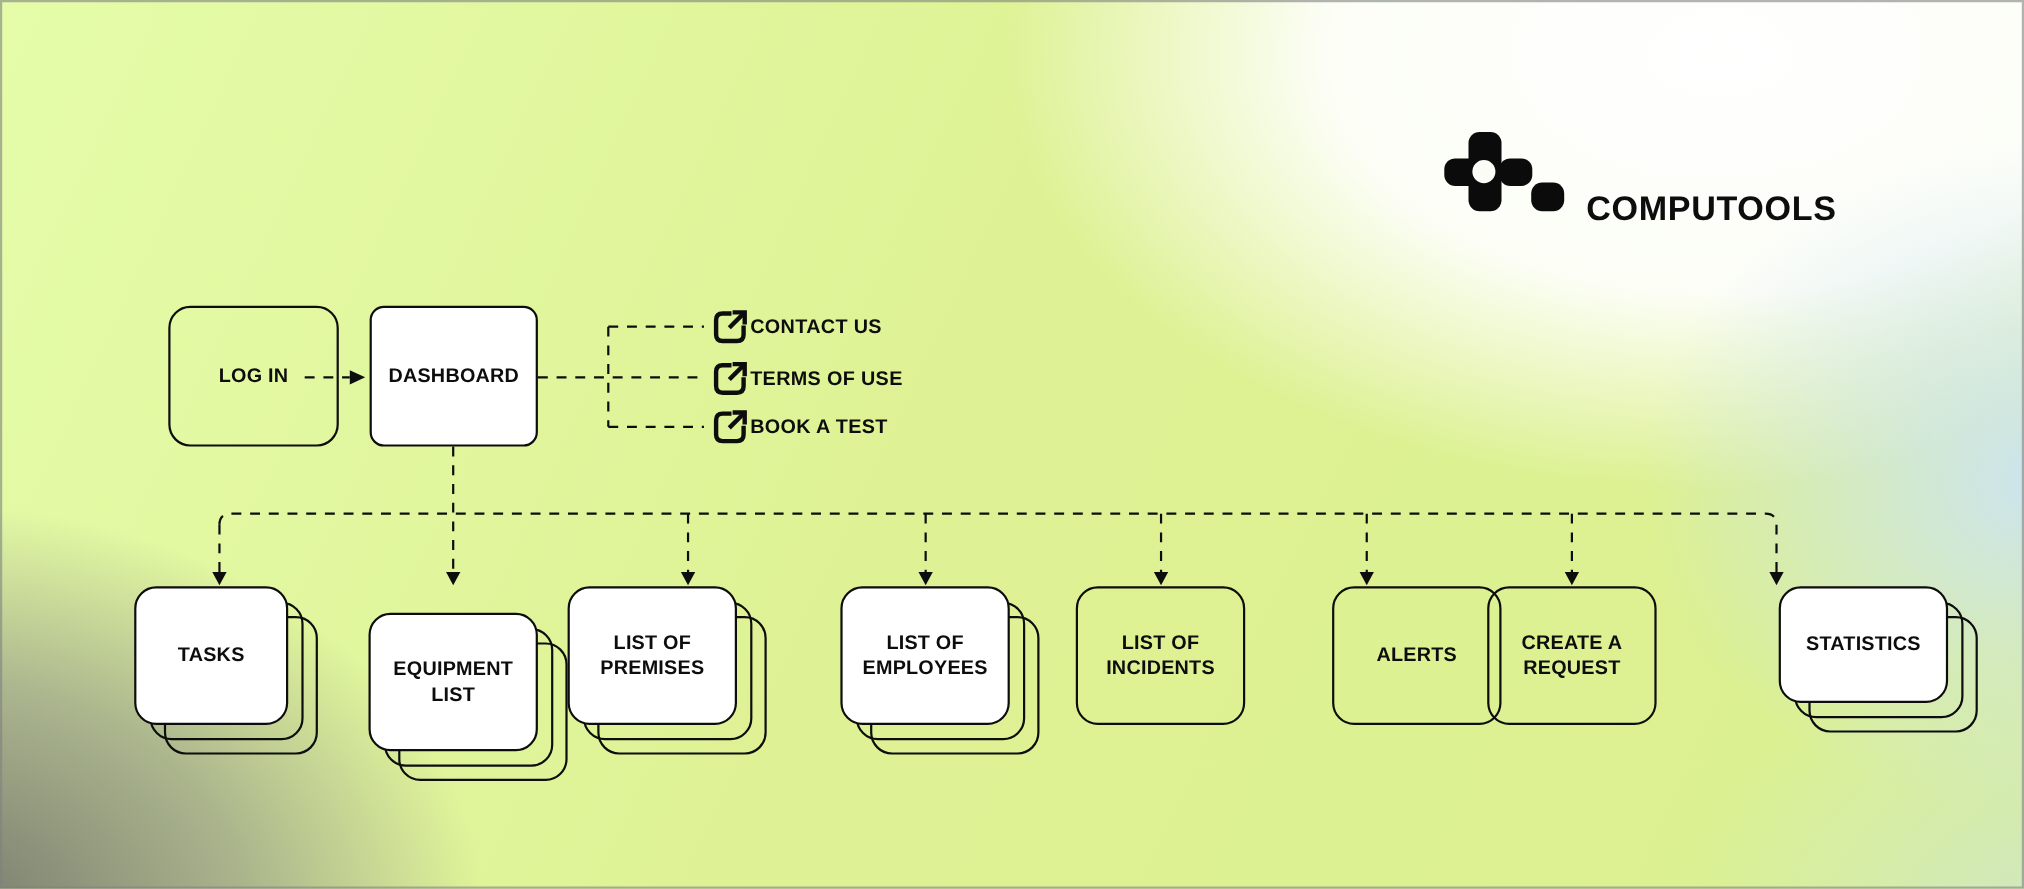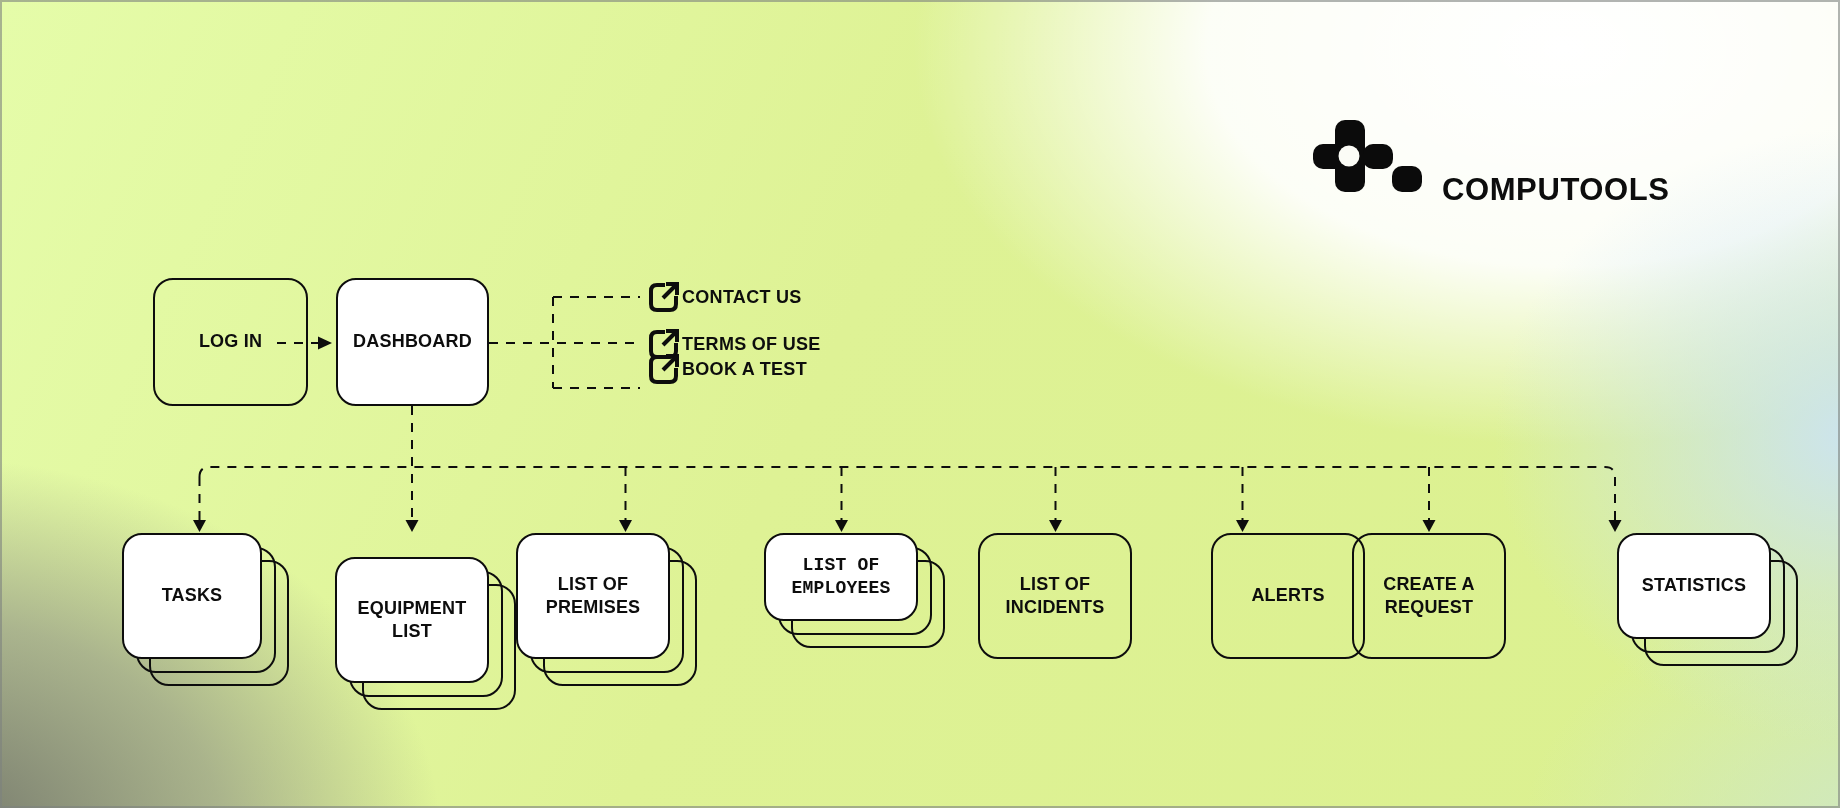--- a/index.html
+++ b/index.html
@@ -87,21 +87,21 @@
       <rect x="63" y="49" width="30" height="25" rx="10"></rect>
       <rect x="92" y="71" width="30" height="26" rx="10"></rect>
     </g>
     <circle cx="49" cy="61" r="10.5" fill="#fbfcf6"></circle>
   </svg>
   <div class="wordmark">COMPUTOOLS</div>
 
   <div class="node clear" style="left:122px;top:278px;width:155px;height:128px;margin-left:31px;">
     <span>LOG IN</span>
   </div>
-  <div class="node white" style="left:336px;top:278px;width:153px;height:128px;">
+  <div class="node white" style="left:336px;top:278px;width:153px;height:128px;border-radius:13px;">
     <span>DASHBOARD</span>
   </div>
 
   <div class="linkrow" style="left:646px;top:279px;">
     <svg width="36" height="36" viewBox="0 0 36 36">
       <g stroke="#0d0d0d" stroke-width="4" fill="none">
         <path d="M19 6 H11 Q5 6 5 12 V25 Q5 31 11 31 H24 Q30 31 30 25 V17"></path>
         <path d="M20 5 H31 V16"></path>
         <path d="M31 5 L17 19"></path>
       </g>
@@ -111,21 +111,21 @@
   <div class="linkrow" style="left:646px;top:326px;">
     <svg width="36" height="36" viewBox="0 0 36 36">
       <g stroke="#0d0d0d" stroke-width="4" fill="none">
         <path d="M19 6 H11 Q5 6 5 12 V25 Q5 31 11 31 H24 Q30 31 30 25 V17"></path>
         <path d="M20 5 H31 V16"></path>
         <path d="M31 5 L17 19"></path>
       </g>
     </svg>
     <span class="txt">TERMS OF USE</span>
   </div>
-  <div class="linkrow" style="left:646px;top:351px;">
+  <div class="linkrow" style="left:646px;top:370px;">
     <svg width="36" height="36" viewBox="0 0 36 36">
       <g stroke="#0d0d0d" stroke-width="4" fill="none">
         <path d="M19 6 H11 Q5 6 5 12 V25 Q5 31 11 31 H24 Q30 31 30 25 V17"></path>
         <path d="M20 5 H31 V16"></path>
         <path d="M31 5 L17 19"></path>
       </g>
     </svg>
     <span class="txt">BOOK A TEST</span>
   </div>
 
@@ -146,21 +146,21 @@
   </div>
 
   <div class="stackgrp" style="left:516px;top:533px;width:154px;height:126px;">
     <div class="ghost g2"></div>
     <div class="ghost g1"></div>
     <div class="card white">
       <span>LIST OF PREMISES</span>
     </div>
   </div>
 
-  <div class="stackgrp" style="left:764px;top:533px;width:154px;height:88px;font-family:Liberation Mono, monospace;">
+  <div class="stackgrp" style="left:764px;top:533px;width:154px;height:126px;">
     <div class="ghost g2"></div>
     <div class="ghost g1"></div>
     <div class="card white">
       <span>LIST OF EMPLOYEES</span>
     </div>
   </div>
 
   <div class="node clear" style="left:978px;top:533px;width:154px;height:126px;">
     <span>LIST OF INCIDENTS</span>
   </div>

